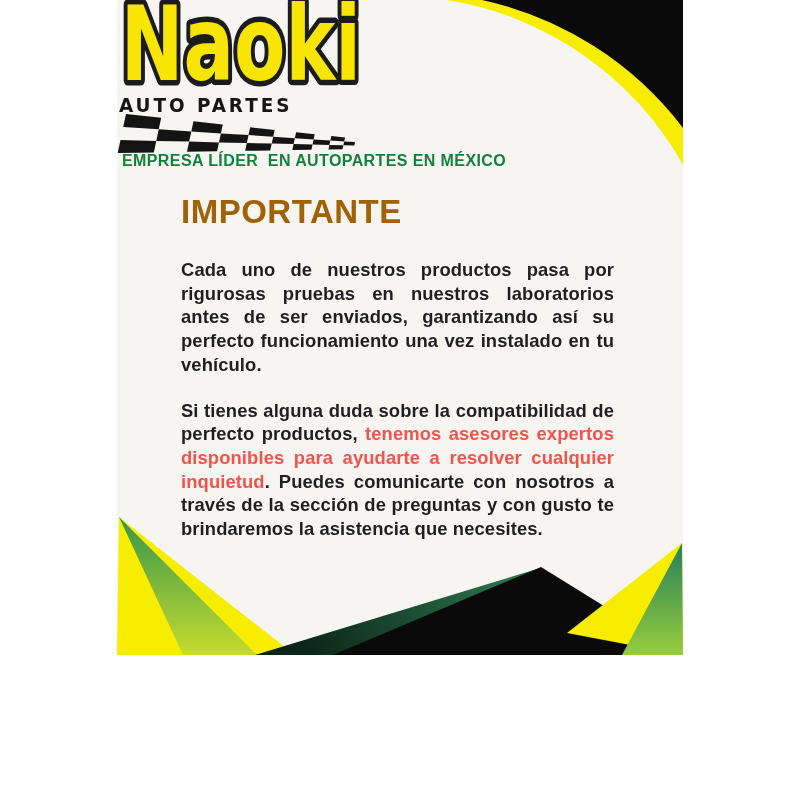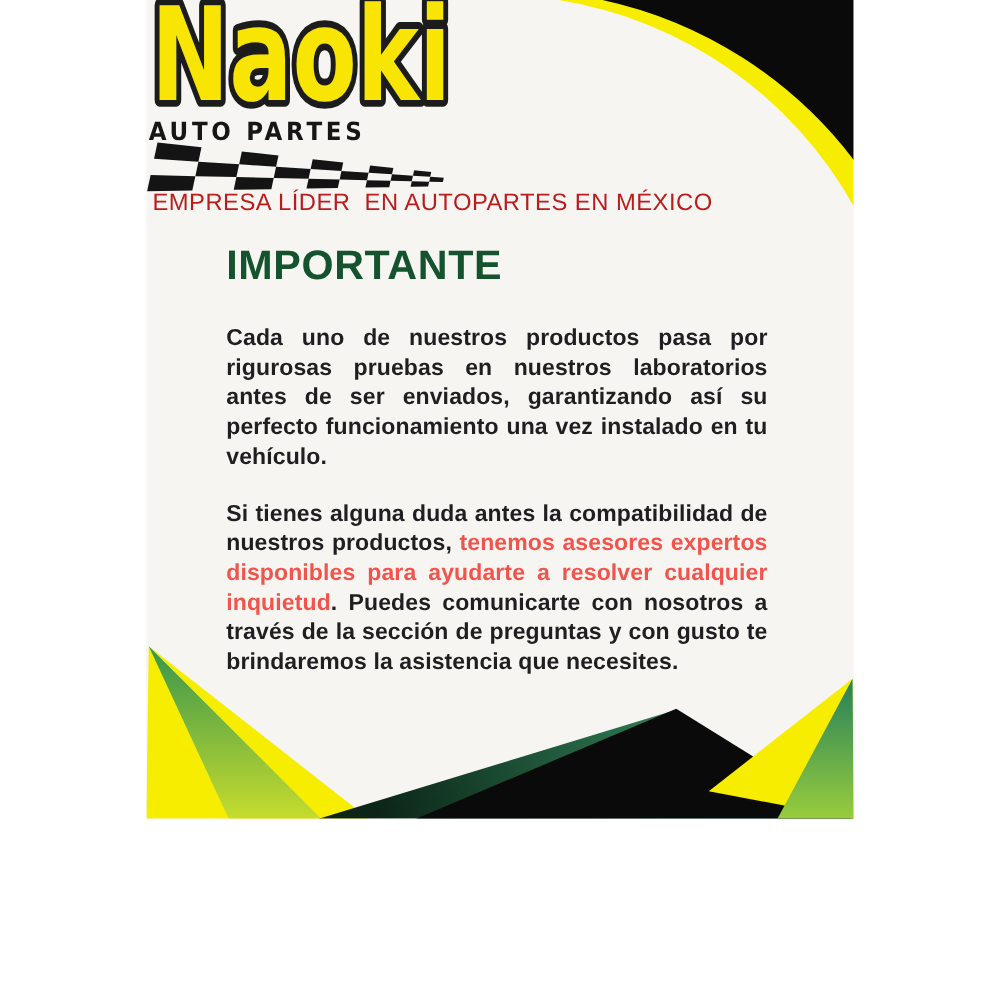--- a/index.html
+++ b/index.html
@@ -23,31 +23,31 @@
   .logo-sub{
     position:absolute;left:2px;top:93px;
     font-size:20px;font-weight:bold;color:#161616;
     letter-spacing:3.2px;white-space:nowrap;
     font-family:"DejaVu Sans", sans-serif;
     transform:scale(0.92,1);transform-origin:left top;
   }
   .flag-svg{position:absolute;left:0;top:113px;width:250px;height:42px;display:block;}
   .tagline{
     position:absolute;left:5px;top:152px;
-    font-size:19px;font-weight:normal;color:#b91c1c;
+    font-size:16px;font-weight:bold;color:#15803d;
     letter-spacing:0.4px;white-space:pre;
     font-family:"Liberation Sans", sans-serif;
   }
   
   .content{
     position:absolute;left:64px;top:193px;width:437px;
   }
   .heading{
     font-family:"Liberation Sans", sans-serif;
-    font-size:33px;font-weight:bold;color:#14532d;
+    font-size:33px;font-weight:bold;color:#a16207;
     letter-spacing:0.5px;
     margin:0 0 27px 0;
   }
   .content p{
     font-family:"Liberation Sans", sans-serif;
     font-size:18.4px;font-weight:bold;color:#1f1f22;
     line-height:23.7px;
     text-align:justify;
     margin:0 4px 22px 0;
     letter-spacing:0.1px;
@@ -91,21 +91,21 @@
         <polygon points="224,27.4 235,28.1 235,31.6 224,31.3"></polygon>
       </g>
     </svg>
 
     <div class="tagline">EMPRESA LÍDER  EN AUTOPARTES EN MÉXICO</div>
   </div>
 
   <div class="content">
     <h1 class="heading">IMPORTANTE</h1>
     <p>Cada uno de nuestros productos pasa por rigurosas pruebas en nuestros laboratorios antes de ser enviados, garantizando así su perfecto funcionamiento una vez instalado en tu vehículo.</p>
-    <p><span>Si tienes alguna duda antes la compatibilidad de nuestros productos, </span><span class="hl">tenemos asesores expertos disponibles para ayudarte a resolver cualquier inquietud</span><span>. Puedes comunicarte con nosotros a través de la sección de preguntas y con gusto te brindaremos la asistencia que necesites.</span></p>
+    <p><span>Si tienes alguna duda sobre la compatibilidad de perfecto productos, </span><span class="hl">tenemos asesores expertos disponibles para ayudarte a resolver cualquier inquietud</span><span>. Puedes comunicarte con nosotros a través de la sección de preguntas y con gusto te brindaremos la asistencia que necesites.</span></p>
   </div>
 
   <svg class="bottom-svg" viewBox="0 0 566 160" preserveAspectRatio="none">
     <defs>
       <linearGradient id="gLeft" x1="0" y1="0" x2="0" y2="1">
         <stop offset="0" stop-color="#37944d"></stop>
         <stop offset="1" stop-color="#c6dc2e"></stop>
       </linearGradient>
       <linearGradient id="gMountain" gradientUnits="userSpaceOnUse" x1="420" y1="74" x2="190" y2="165">
         <stop offset="0" stop-color="#2f7e55"></stop>

